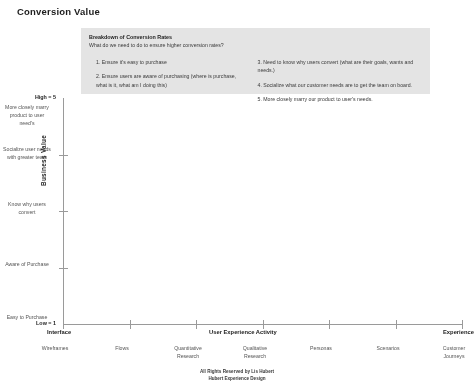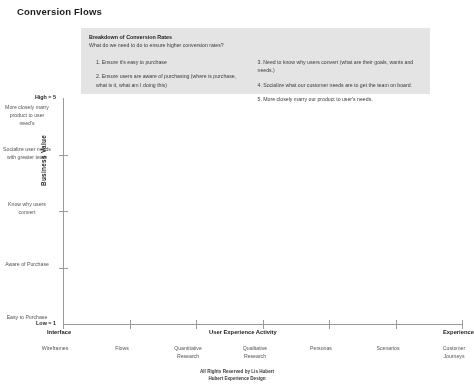--- a/index.html
+++ b/index.html
@@ -181,21 +181,21 @@
     font-size: 4.6px;
     font-weight: bold;
     color: #3a3a3a;
     line-height: 1.6;
   }
   #footer div { display: block; }
 </style>
 </head>
 <body>
 
-<div id="page-title">Conversion Flows</div>
+<div id="page-title">Conversion Value</div>
 
 <div id="info-panel">
   <div id="info-panel-title">Breakdown of Conversion Rates</div>
   <div id="info-panel-subtitle">What do we need to do to ensure higher conversion rates?</div>
 
   <div class="info-columns">
     <div class="info-col left">
       <div class="info-item">1. Ensure it's easy to purchase</div>
       <div class="info-item">2. Ensure users are aware of purchasing (where is purchase, what is it, what am I doing this)</div>
     </div>

